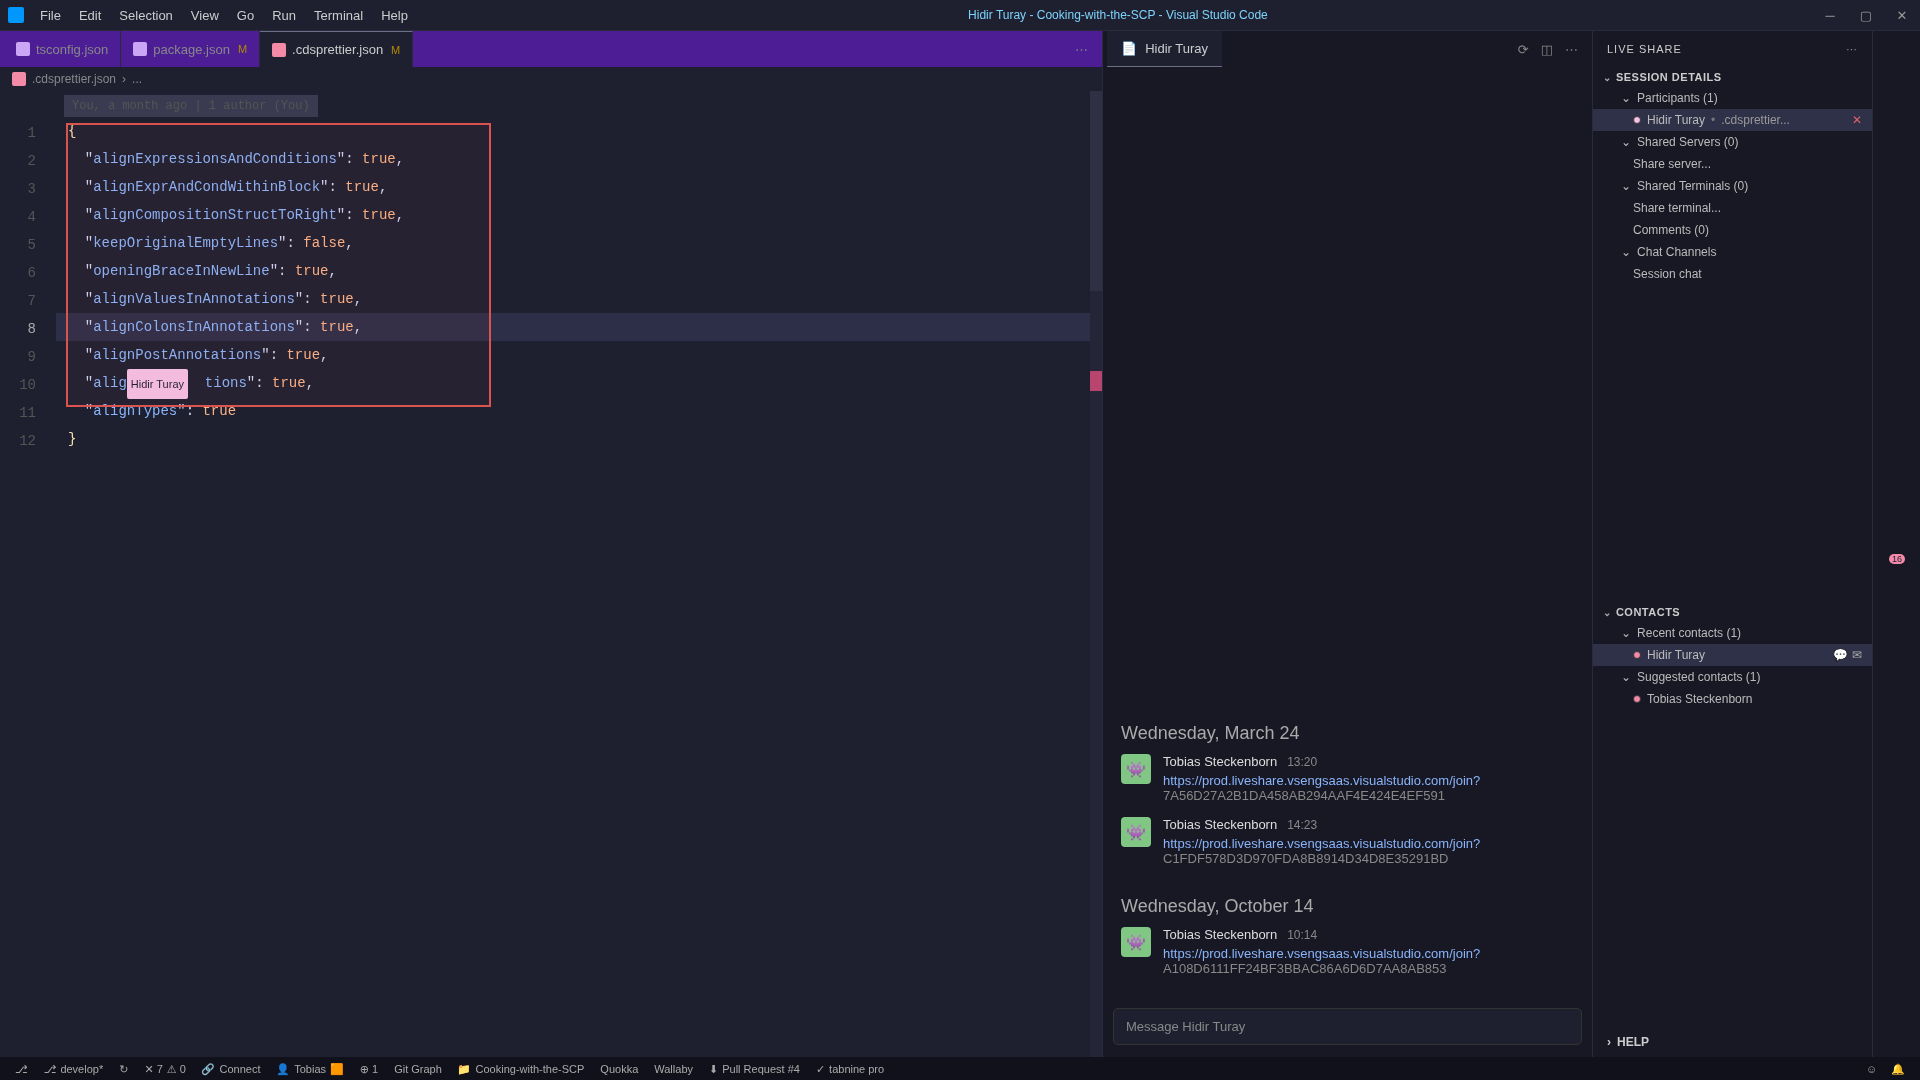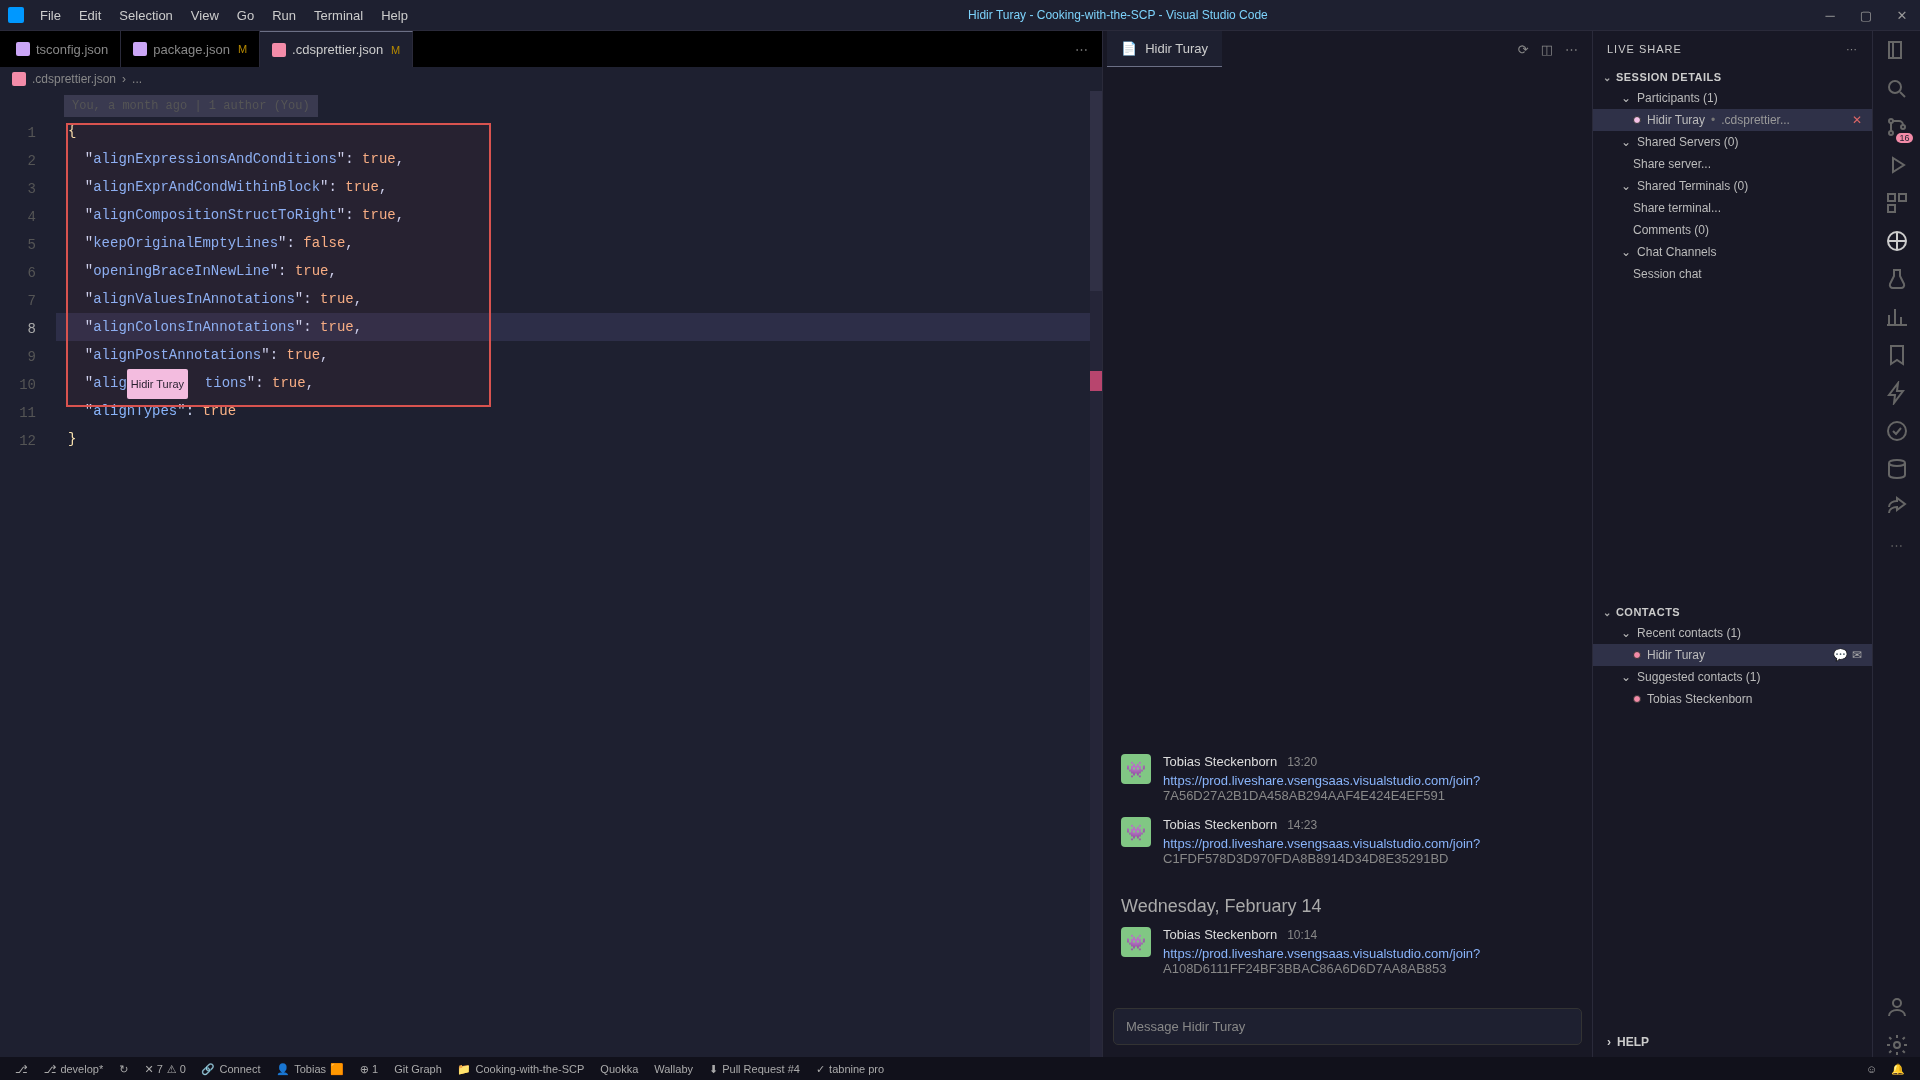--- a/index.html
+++ b/index.html
@@ -37,21 +37,21 @@
 .win-controls { display: flex; gap: 16px; margin-left: auto; }
 .win-btn { width: 20px; text-align: center; color: #999; cursor: pointer; }
 
 .main-area {
   display: flex;
   height: calc(100% - 30px - 24px);
 }
 .editor-side { flex: 1; display: flex; flex-direction: column; min-width: 0; }
 .tabs-row {
   height: 36px;
-  background: #000000;
+  background: #4c1d95;
   display: flex;
   align-items: center;
   padding: 0 4px;
 }
 .tab {
   height: 36px;
   display: flex;
   align-items: center;
   padding: 0 12px;
   gap: 6px;
@@ -204,21 +204,20 @@
 .ls-item .mail-icons { margin-left:auto; display:flex; gap:4px; color:#aaa;}
 .ls-gap { flex:1; }
 .ls-help { padding: 8px 14px; color:#ccc; font-weight:600; display:flex; gap:6px; align-items:center;}
 
 
 .activity-bar {
   width: 48px;
   background: #181825;
   border-left: 1px solid #2a2a3a;
   display:flex;
-  flex-direction:column;
   align-items:center;
   padding-top: 8px;
   gap: 14px;
 }
 .act-icon {
   width:24px; height:24px;
   color:#666;
   display:flex; align-items:center; justify-content:center;
   cursor:pointer;
   position:relative;
@@ -328,20 +327,21 @@
         <span>📄</span>
         <span>Hidir Turay</span>
       </div>
       <div class="chat-tab-icons">
         <span>⟳</span>
         <span>◫</span>
         <span>⋯</span>
       </div>
     </div>
     <div class="chat-body" id="chat-body">
+        <div class="chat-date">Wednesday, March 24</div>
         <div class="msg">
           <div class="avatar">👾</div>
       <div class="msg-body">
         <div class="msg-head">
               <span class="msg-name">Tobias Steckenborn</span>
               <span class="msg-time">13:20</span>
             </div>
         <div><a class="msg-link">https://prod.liveshare.vsengsaas.visualstudio.com/join?</a></div>
         <div class="msg-hash">7A56D27A2B1DA458AB294AAF4E424E4EF591</div>
       </div>
@@ -350,21 +350,21 @@
           <div class="avatar">👾</div>
       <div class="msg-body">
         <div class="msg-head">
               <span class="msg-name">Tobias Steckenborn</span>
               <span class="msg-time">14:23</span>
             </div>
         <div><a class="msg-link">https://prod.liveshare.vsengsaas.visualstudio.com/join?</a></div>
         <div class="msg-hash">C1FDF578D3D970FDA8B8914D34D8E35291BD</div>
       </div>
         </div>
-        <div class="chat-date">Wednesday, February 14</div>
+        <div class="chat-date">Wednesday, October 14</div>
         <div class="msg">
           <div class="avatar">👾</div>
       <div class="msg-body">
         <div class="msg-head">
               <span class="msg-name">Tobias Steckenborn</span>
               <span class="msg-time">10:14</span>
             </div>
         <div><a class="msg-link">https://prod.liveshare.vsengsaas.visualstudio.com/join?</a></div>
         <div class="msg-hash">A108D6111FF24BF3BBAC86A6D6D7AA8AB853</div>
       </div>

